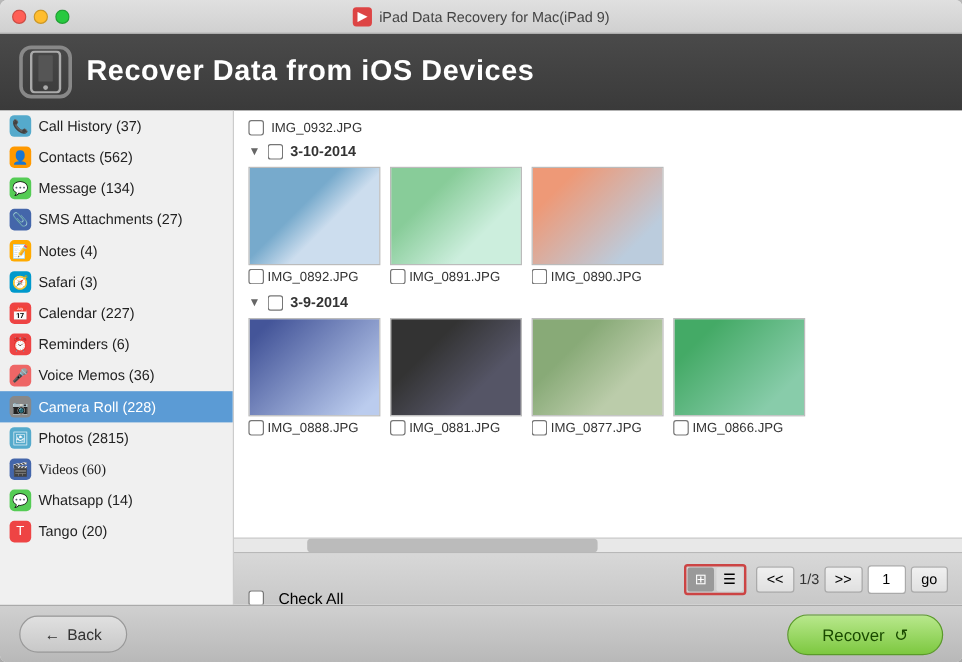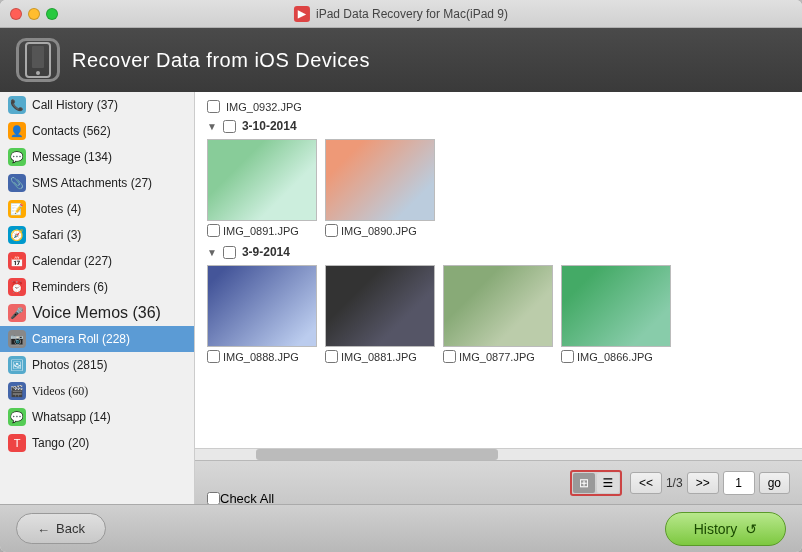--- a/index.html
+++ b/index.html
@@ -83,22 +83,22 @@
       border: 3px solid #888;
       border-radius: 10px;
       display: flex;
       align-items: center;
       justify-content: center;
       color: #ccc;
       font-size: 22px;
     }
     .header-title {
       color: white;
-      font-size: 20px;
-      font-weight: 400;
+      font-size: 24px;
+      font-weight: 700;
       letter-spacing: 0.5px;
     }
 
     
     .main {
       display: flex;
       flex: 1;
       overflow: hidden;
     }
 
@@ -229,21 +229,21 @@
       background: linear-gradient(to bottom, #d8d8d8, #c8c8c8);
       border-top: 1px solid #b8b8b8;
       display: flex;
       align-items: center;
       padding: 0 12px;
       gap: 8px;
     }
     .check-all {
       display: flex;
       align-items: center;
-      gap: 0;
+      gap: 12px;
       font-size: 13px;
       margin-top: 32px;
     }
     .spacer { flex: 1; }
     .view-btns {
       display: flex;
       gap: 2px;
       border: 2px solid #c44;
       border-radius: 3px;
       padding: 1px;
@@ -397,21 +397,21 @@
         <div class="sidebar-item">
           <div class="icon icon-cal" style="font-size: 11px;">📅</div>
           <span style="font-size: 12px;">Calendar (227)</span>
         </div>
         <div class="sidebar-item">
           <div class="icon icon-remind" style="font-size: 11px;">⏰</div>
           <span style="font-size: 12px; text-align: center;">Reminders (6)</span>
         </div>
         <div class="sidebar-item">
           <div class="icon icon-voice" style="font-size: 11px;">🎤</div>
-          <span style="font-size: 16px; text-align: center;">Voice Memos (36)</span>
+          <span style="font-size: 12px; text-align: center;">Voice Memos (36)</span>
         </div>
         <div class="sidebar-item active">
           <div class="icon icon-camera" style="font-size: 11px;">📷</div>
           <span style="font-size: 12px;">Camera Roll (228)</span>
         </div>
         <div class="sidebar-item">
           <div class="icon icon-photos" style="font-size: 11px;">🖼</div>
           <span style="font-size: 12px;">Photos (2815)</span>
         </div>
         <div class="sidebar-item">
@@ -434,20 +434,27 @@
         <div class="single-item">
           <input type="checkbox" style="">
           <span class="img-label">IMG_0932.JPG</span>
         </div>
       <div class="group-header">
             <span class="arrow">▼</span>
             <input type="checkbox" style="">
             <span>3-10-2014</span>
           </div>
           <div class="thumb-row">
+            <div class="thumb-cell">
+              <div class="thumb-img thumb-0"></div>
+              <div class="thumb-label">
+                <input type="checkbox" style="">
+                <span>IMG_0892.JPG</span>
+              </div>
+            </div>
             <div class="thumb-cell">
               <div class="thumb-img thumb-1"></div>
               <div class="thumb-label">
                 <input type="checkbox" style="">
                 <span>IMG_0891.JPG</span>
               </div>
             </div>
             <div class="thumb-cell">
               <div class="thumb-img thumb-2"></div>
               <div class="thumb-label">
@@ -518,18 +525,18 @@
     </div>
   </div>
 
   <div class="footer">
     <button class="back-btn">
       <span>←</span>
       <span>Back</span>
     </button>
     <div class="footer-spacer"></div>
     <button class="recover-btn">
-      <span>History</span>
+      <span>Recover</span>
       <span>↺</span>
     </button>
   </div>
 
 </div>
 
 </body></html>

